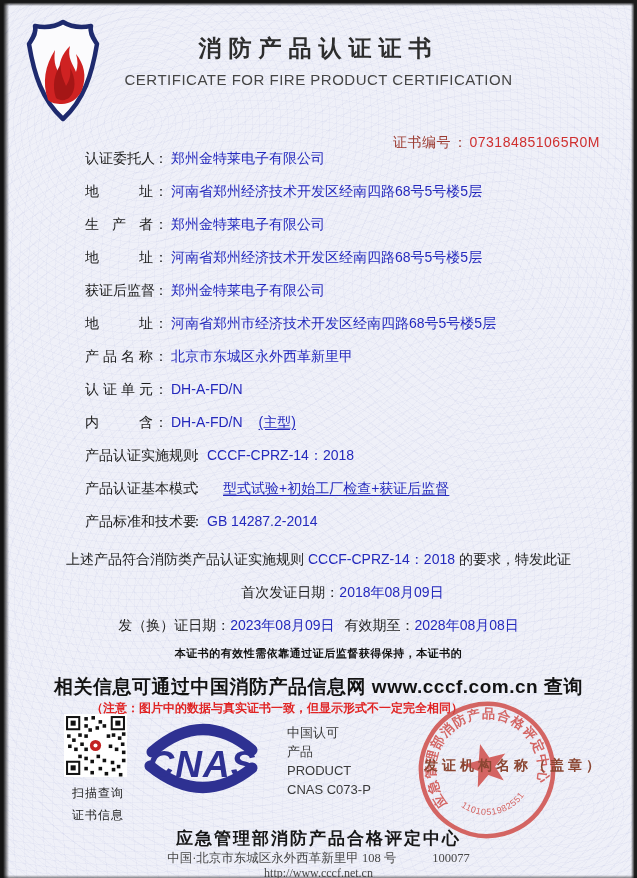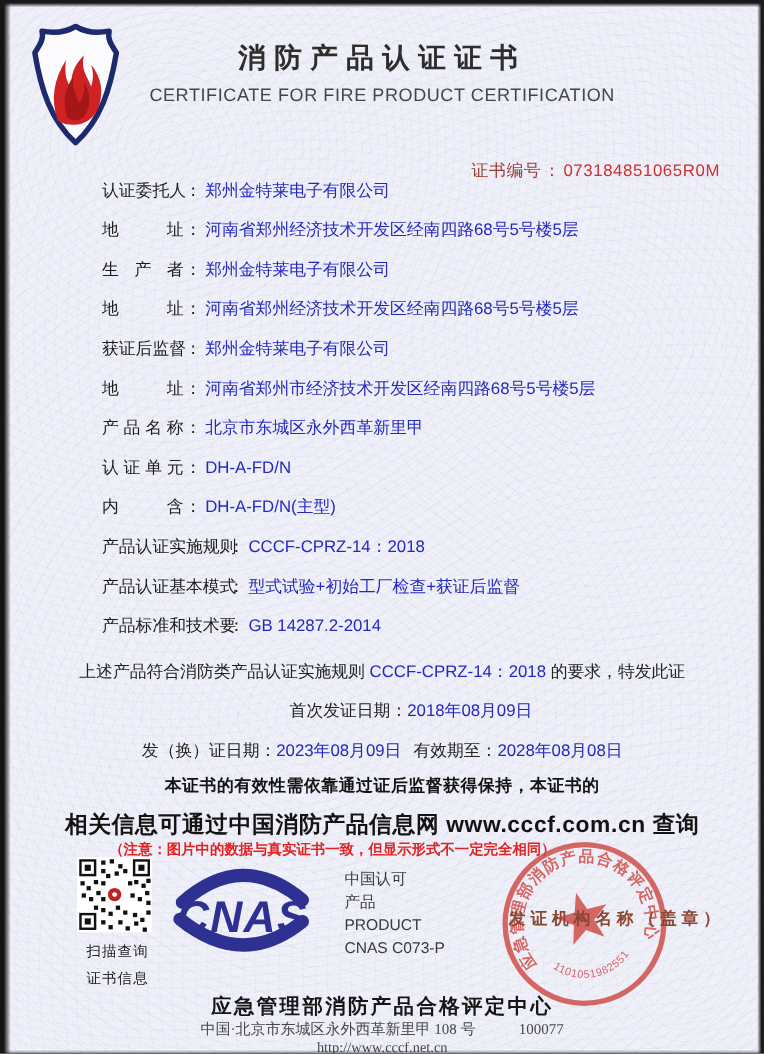--- a/index.html
+++ b/index.html
@@ -29,30 +29,30 @@
   #cert-no .colon{color:#9b3a30;margin:0 2px;}
   #cert-no .num{color:#cf2f2f;}
 
   #fields{left:85px;top:150px;width:520px;}
   .row{height:20px;margin-bottom:13px;white-space:nowrap;font-size:14px;}
   .row-label{display:inline-block;width:68px;color:#1c1c1c;vertical-align:top;
              text-align:justify;text-align-last:justify;-moz-text-align-last:justify;}
   .row-label.wide{width:104px;letter-spacing:0;}
   .colon{color:#1c1c1c;margin:0 3px 0 1px;}
   .row-value{color:#2429bd;}
-  .u{text-underline-offset:2px;}
+  .u{text-decoration:underline;text-underline-offset:2px;margin-left:16px;}
 
   .centerline{left:0;width:100%;text-align:center;white-space:nowrap;}
   #statement{top:551px;font-size:14px;color:#222;}
   #statement .blue{color:#2429bd;}
   #first-issue{top:584px;font-size:14px;color:#222;margin-left:24px;}
   #first-issue .blue,#reissue .blue{color:#2429bd;}
   #reissue{top:617px;font-size:14px;color:#222;}
   #reissue .gap{display:inline-block;width:10px;}
-  #notice1{top:646px;font-size:14px;font-weight:700;color:#131313;letter-spacing:.5px;}
+  #notice1{top:646px;font-size:11px;font-weight:700;color:#131313;letter-spacing:.5px;}
   #notice2{top:674px;font-size:19px;font-weight:700;color:#131313;letter-spacing:.5px;}
   #red-note{left:91px;top:700px;font-size:12px;font-weight:700;color:#e02424;white-space:nowrap;}
 
   #qr{left:64px;top:714px;width:63px;height:63px;}
   .qr-cap{left:72px;width:70px;font-size:12px;color:#222;letter-spacing:1px;}
   #qr-cap1{top:785px;} #qr-cap2{top:807px;}
 
   #cnas-logo{left:138px;top:720px;width:128px;height:76px;}
   #cnas-text{left:287px;top:723px;font-size:13px;line-height:19px;color:#3a3a3a;}
 

